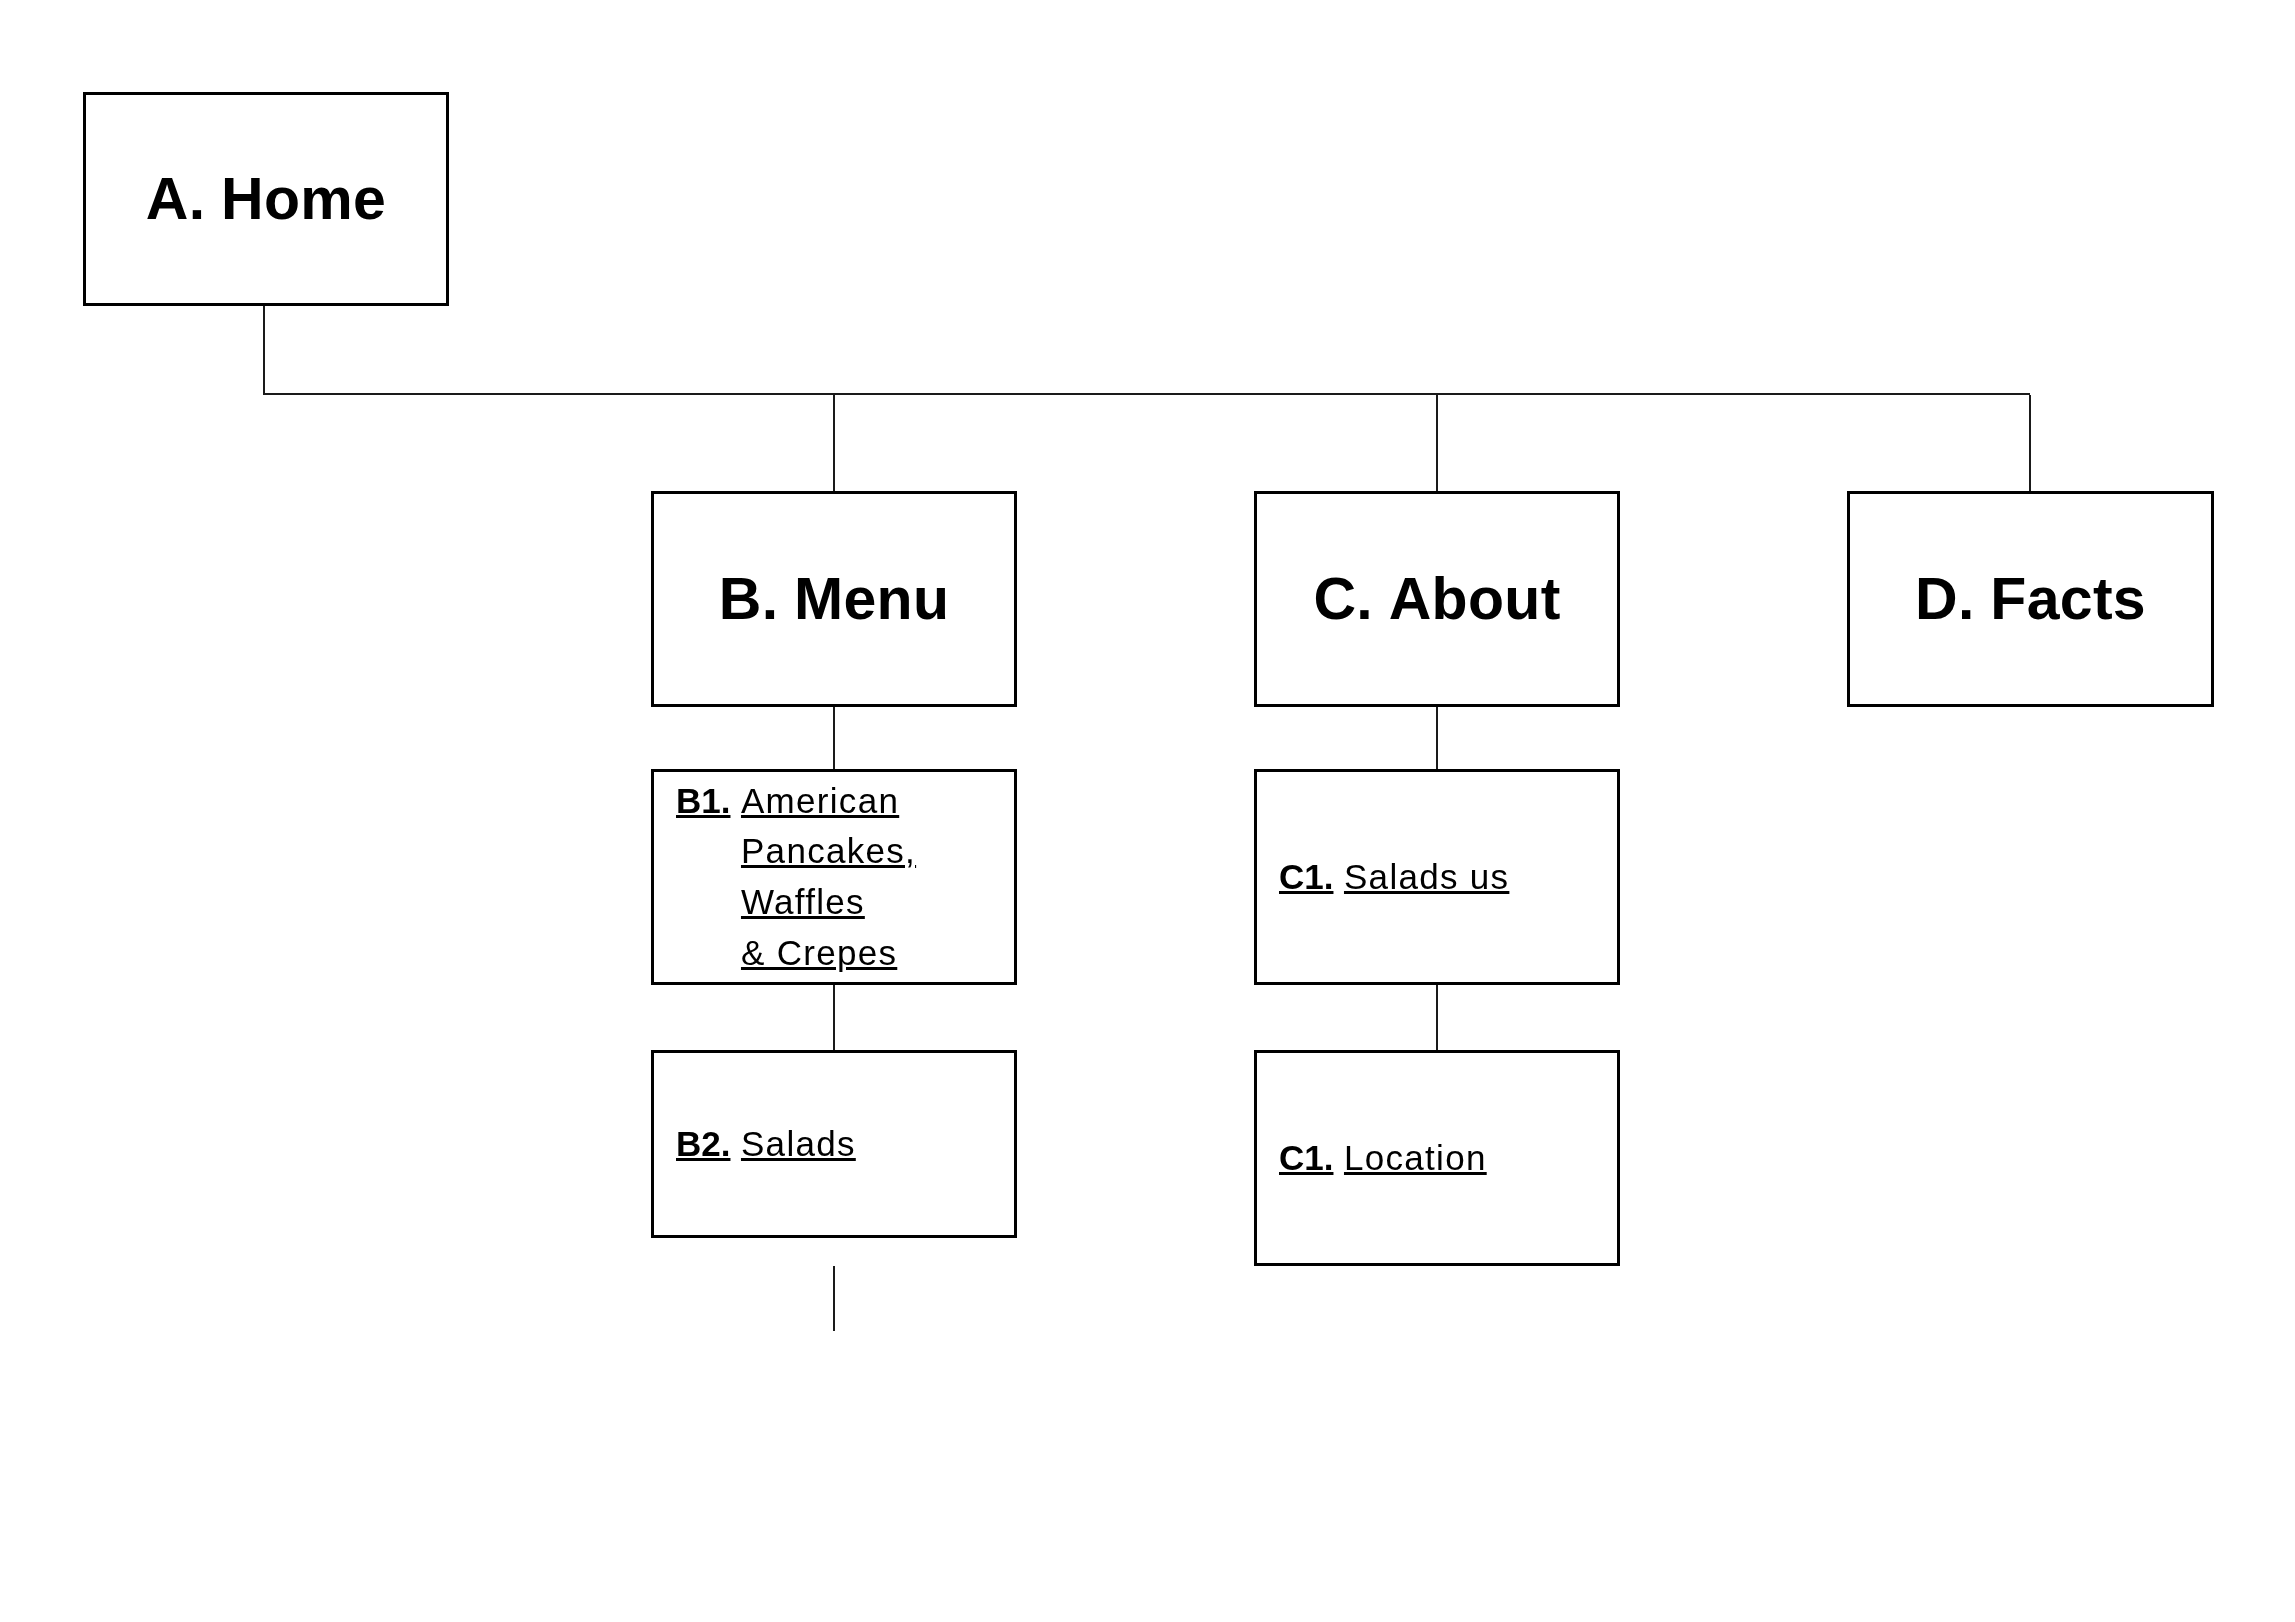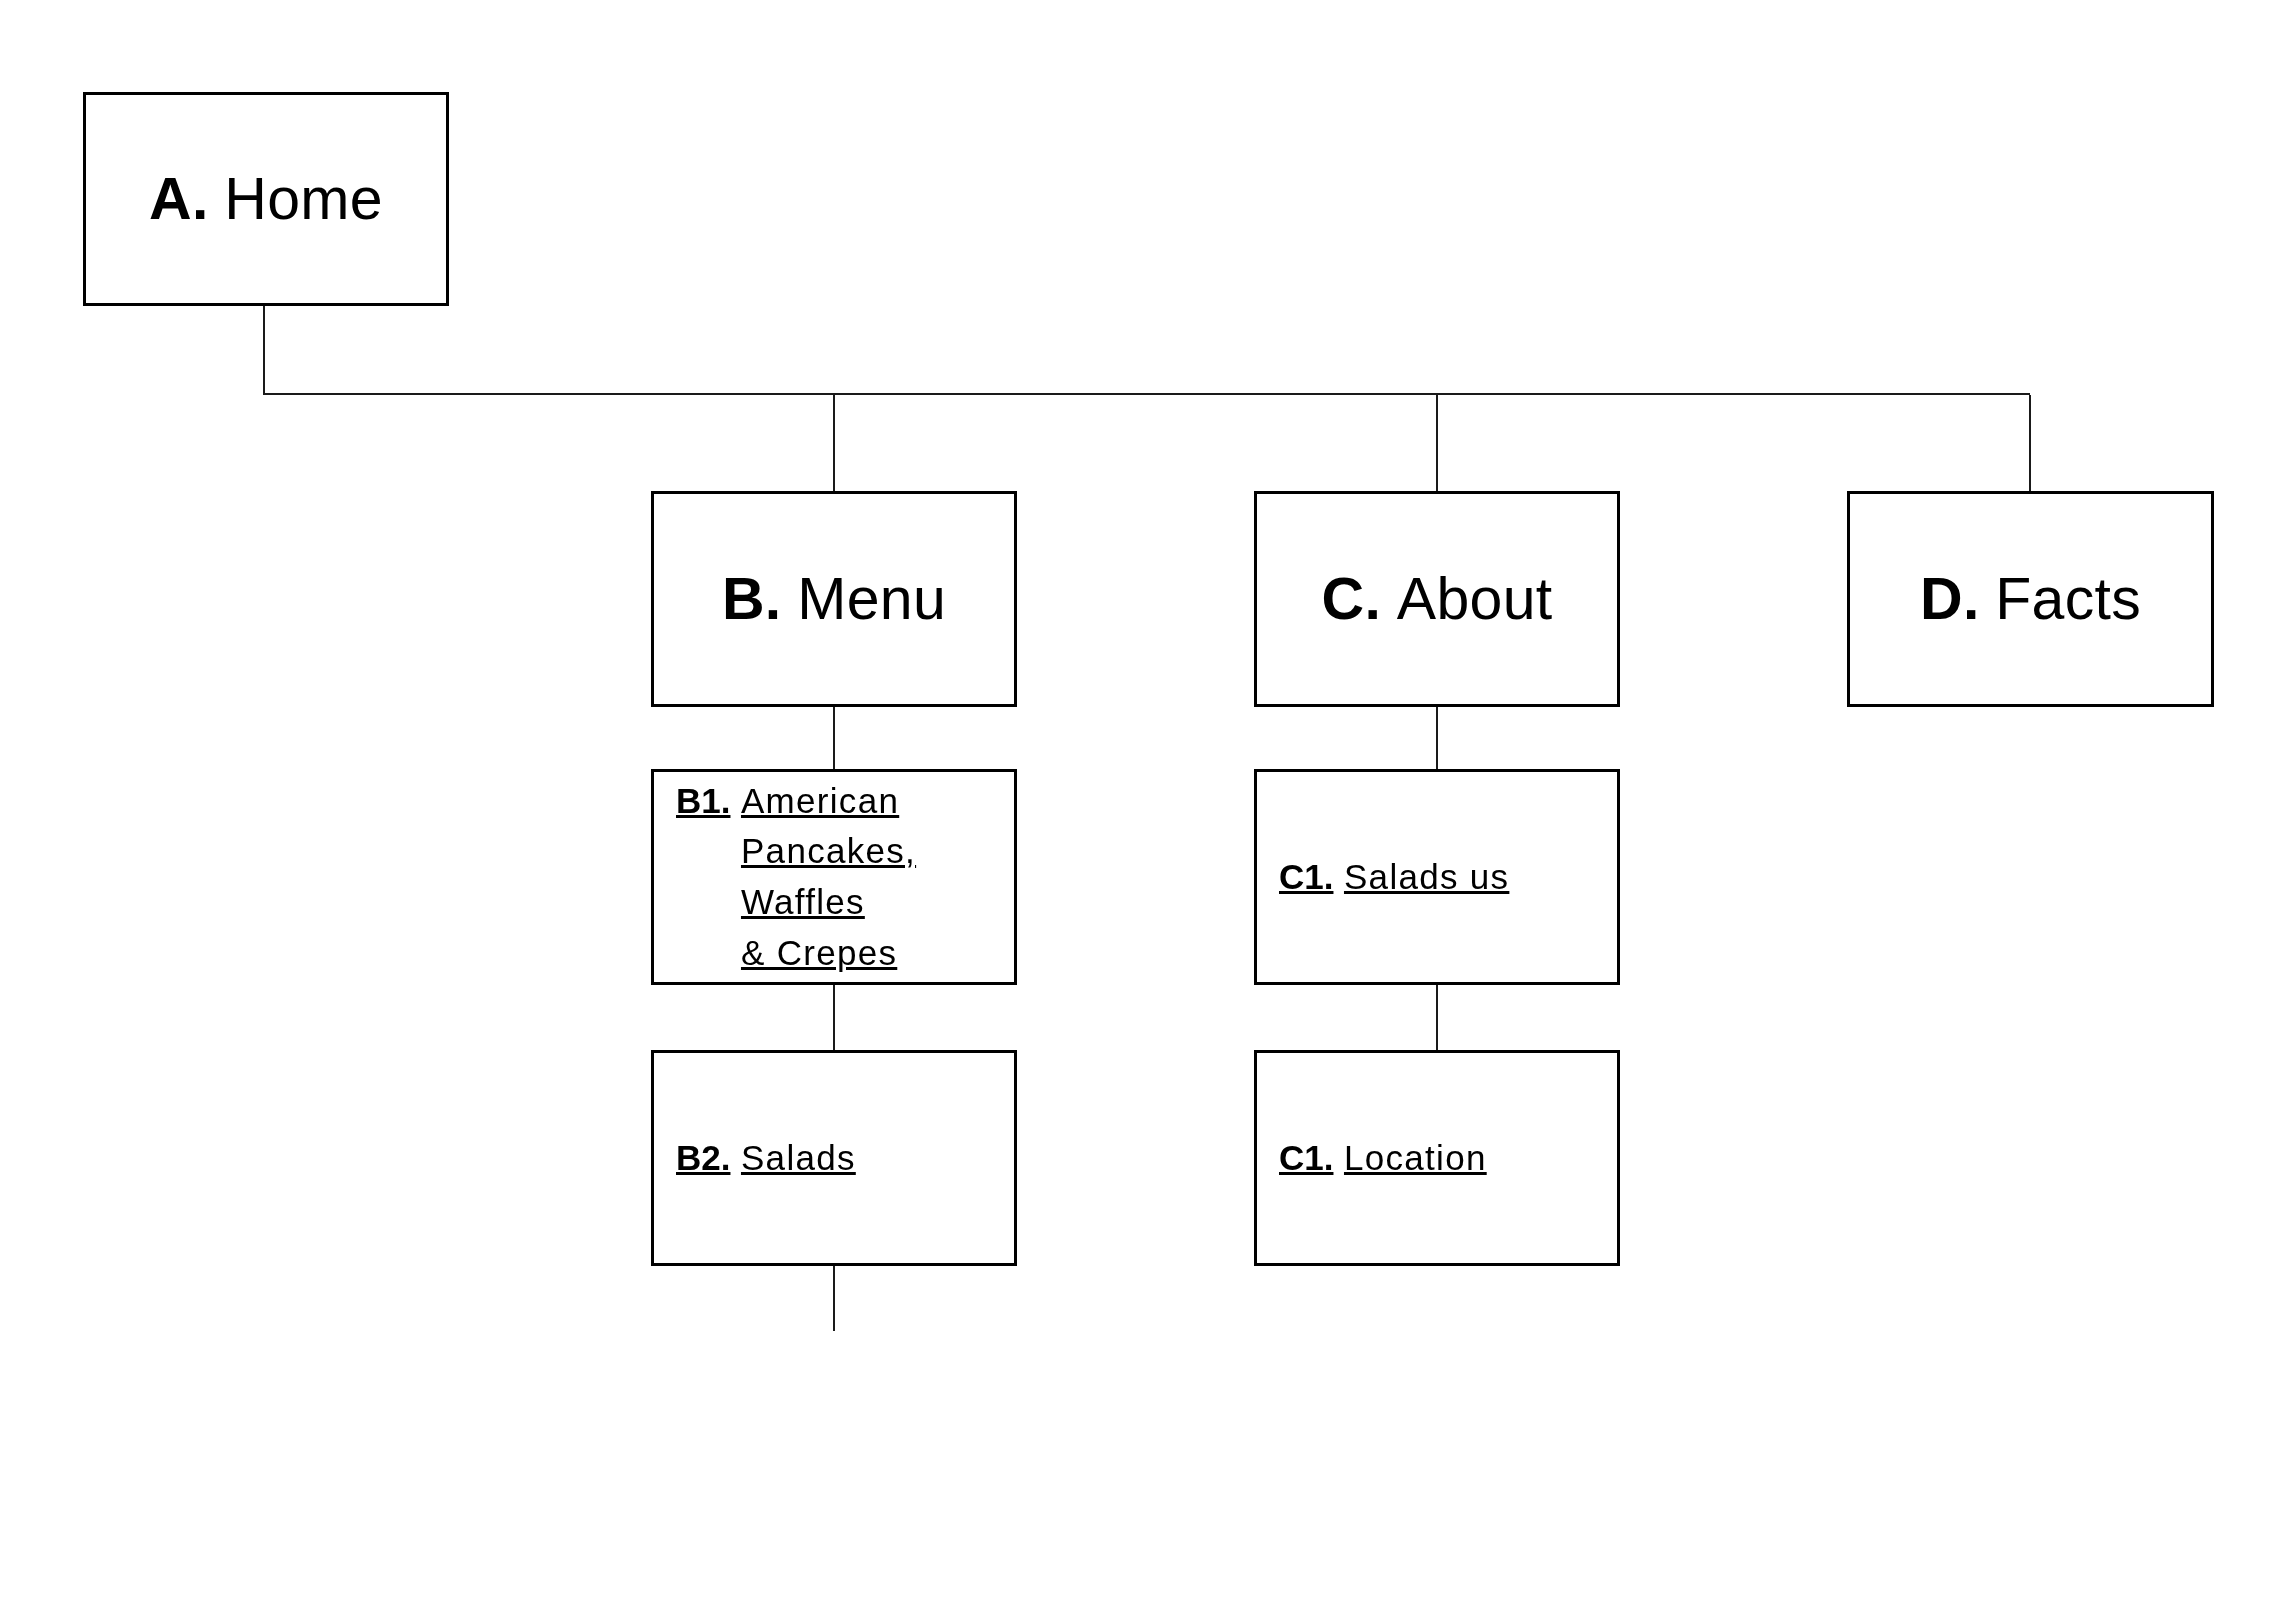--- a/index.html
+++ b/index.html
@@ -46,21 +46,21 @@
     line-height: 1.45;
     text-decoration: underline;
   }
   .prefix {
     font-weight: 700;
     white-space: pre;
   }
   .level-top .prefix { margin-right: 15.7px; }
   .level-child .prefix { margin-right: 10.5px; }
   .label { white-space: pre-line; }
-  .level-top .label { font-weight: 400; }
+  .level-top .label { font-weight: 700; }
   .level-child .label {
     font-weight: 400;
     letter-spacing: 1.3px;
   }
   .level-child .row {
     display: flex;
     align-items: flex-start;
   }
 </style>
 </head>
@@ -101,21 +101,21 @@
 
   <div class="node level-child" style="left:651px; top:769px; width:366px; height:216px;">
     <div class="row">
       <span class="prefix">B1.</span>
         <span class="label">American
 Pancakes, Waffles
 &amp; Crepes</span>
     </div>
   </div>
 
-  <div class="node level-child" style="left:651px; top:1050px; width:366px; height:216px;text-align:right;">
+  <div class="node level-child" style="left:651px; top:1050px; width:366px; height:188px;text-align:right;">
     <div class="row">
       <span class="prefix">B2.</span>
         <span class="label">Salads</span>
     </div>
   </div>
 
 
   <div class="node level-child" style="left:1254px; top:769px; width:366px; height:216px;">
     <div class="row">
       <span class="prefix">C1.</span>

